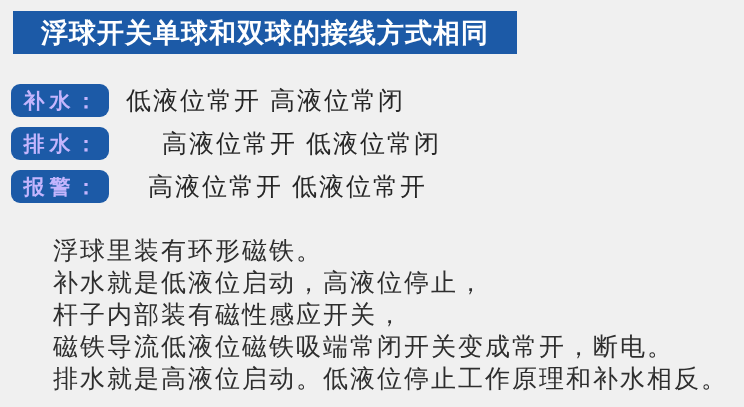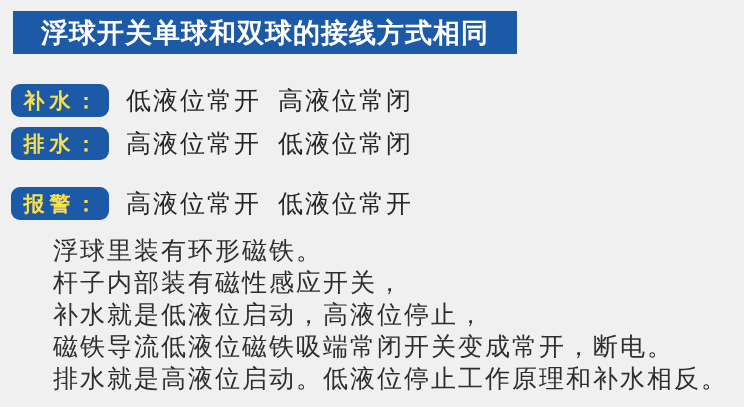--- a/index.html
+++ b/index.html
@@ -37,44 +37,43 @@
     white-space: nowrap;
   }
   .mode-row {
     position: absolute;
     left: 11px;
     height: 33px;
     display: flex;
     align-items: center;
   }
   .mode-row.r0 { top: 84px; }
-  .mode-row.r1 { top: 127px; }
-  .mode-row.r2 { top: 187px; }
+  .mode-row.r1 { top: 127px; gap: 36px; }
+  .mode-row.r2 { top: 170px; gap: 22px; }
   .pill {
     width: 98px;
     height: 33px;
     background: #1c5aa7;
     border-radius: 9px;
-    color: #fde047;
+    color: #c4b5fd;
     font-size: 21px;
     font-weight: bold;
     letter-spacing: 5px;
     display: flex;
     align-items: center;
     justify-content: center;
     text-indent: 5px; 
     white-space: nowrap;
   }
   .desc {
     margin-left: 17px;
     font-size: 25px;
     color: #262626;
     letter-spacing: 2px;
     white-space: pre;
-    font-family: Liberation Mono, monospace;
   }
   .paragraph {
     position: absolute;
     left: 17px;
     top: 234px;
     width: 720px;
   }
   .pline {
     font-size: 25px;
     line-height: 32px;
@@ -103,19 +102,19 @@
     <span class="desc">高液位常开 低液位常闭</span>
   </div>
 
   <div class="mode-row r2">
     <span class="pill">报警：</span>
     <span class="desc">高液位常开 低液位常开</span>
   </div>
 
   <div class="paragraph">
     <div class="pline">浮球里装有环形磁铁。</div>
+    <div class="pline">补水就是低液位启动，高液位停止，</div>
     <div class="pline">杆子内部装有磁性感应开关，</div>
-    <div class="pline">补水就是低液位启动，高液位停止，</div>
     <div class="pline">磁铁导流低液位磁铁吸端常闭开关变成常开，断电。</div>
     <div class="pline">排水就是高液位启动。低液位停止工作原理和补水相反。</div>
   </div>
 
 </div>
 
 </body></html>

